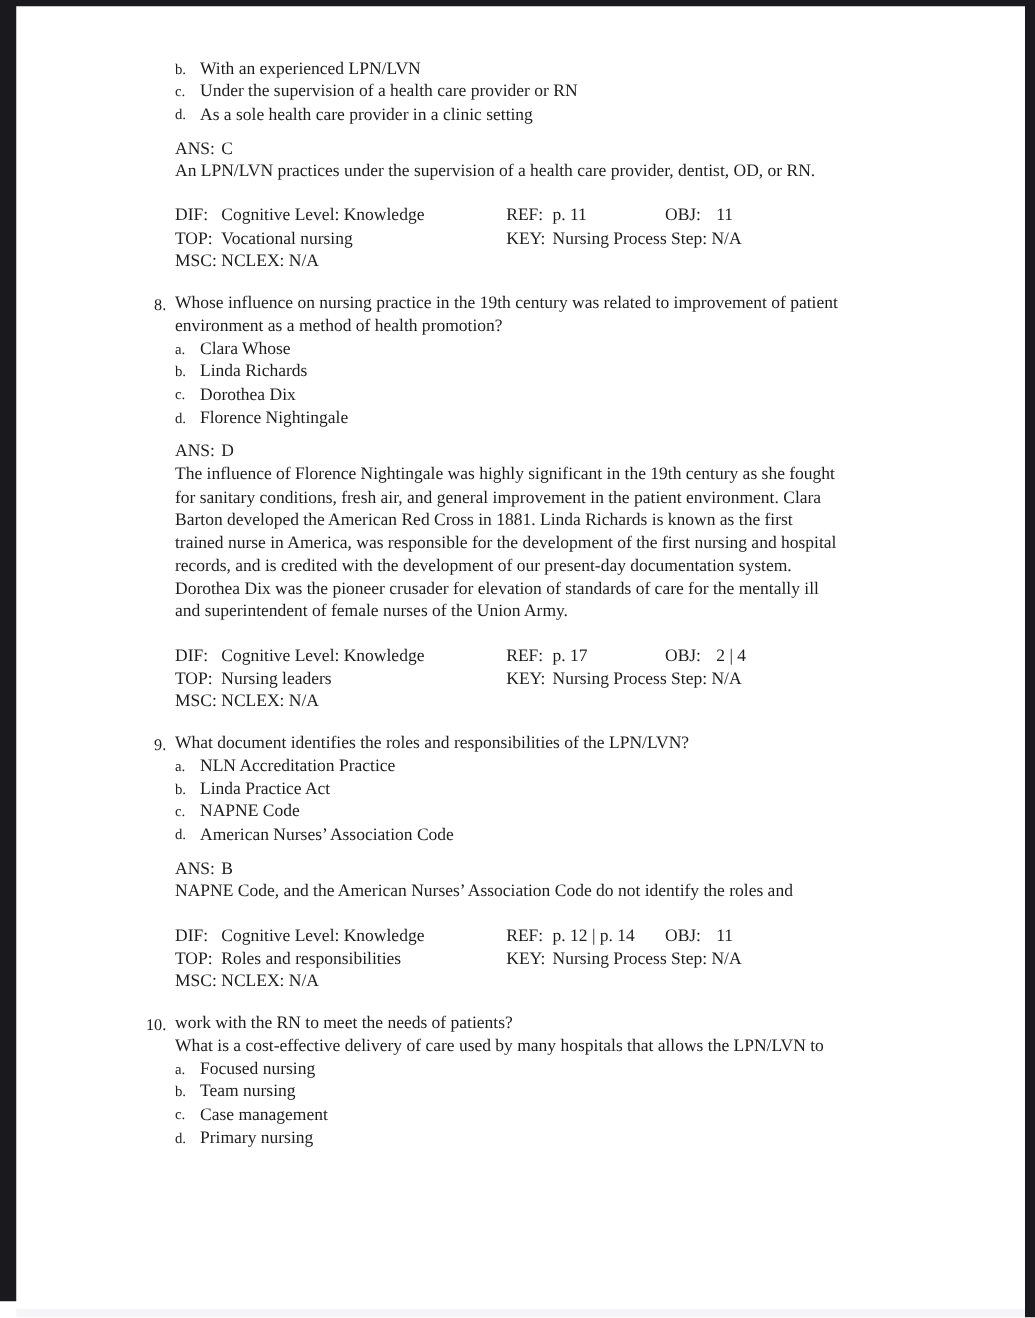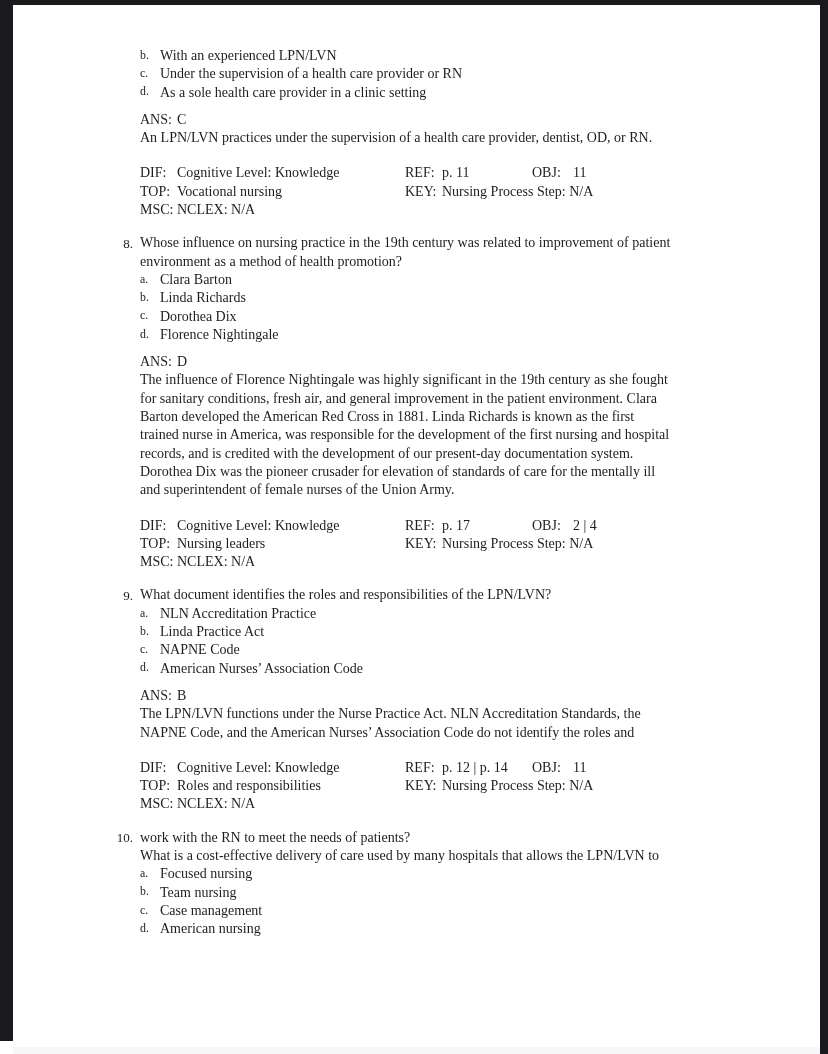--- a/index.html
+++ b/index.html
@@ -122,21 +122,21 @@
     </section>
 
     <section class="block">
       <div class="qhead">
         <span class="qnum">8.</span>
         <div class="line">Whose influence on nursing practice in the 19th century was related to improvement of patient</div>
         <div class="line">environment as a method of health promotion?</div>
       </div>
       <div class="opt">
         <span class="letter">a.</span>
-        <span class="otext">Clara Barton</span>
+        <span class="otext">Clara Whose</span>
       </div>
       <div class="opt">
         <span class="letter">b.</span>
         <span class="otext">Linda Richards</span>
       </div>
       <div class="opt">
         <span class="letter">c.</span>
         <span class="otext">Dorothea Dix</span>
       </div>
       <div class="opt">
@@ -188,21 +188,20 @@
         <span class="otext">NAPNE Code</span>
       </div>
       <div class="opt">
         <span class="letter">d.</span>
         <span class="otext">American Nurses’ Association Code</span>
       </div>
       <div class="ans-block">
         <div class="line">
           <span class="mlabel">ANS:</span><span>B</span>
         </div>
-        <div class="line">The LPN/LVN functions under the Nurse Practice Act. NLN Accreditation Standards, the</div>
         <div class="line">NAPNE Code, and the American Nurses’ Association Code do not identify the roles and</div>
       </div>
       <div class="meta">
         <div class="mrow">
           <span><span class="mlabel">DIF:</span><span>Cognitive Level: Knowledge</span></span>
           <span><span class="mlabel">REF:</span><span class="refval">p. 12 | p. 14</span><span class="mlabel objlabel">OBJ:</span><span>11</span></span>
         </div>
         <div class="mrow">
           <span><span class="mlabel">TOP:</span><span>Roles and responsibilities</span></span>
           <span><span class="mlabel">KEY:</span><span>Nursing Process Step: N/A</span></span>
@@ -226,18 +225,18 @@
       <div class="opt">
         <span class="letter">b.</span>
         <span class="otext">Team nursing</span>
       </div>
       <div class="opt">
         <span class="letter">c.</span>
         <span class="otext">Case management</span>
       </div>
       <div class="opt">
         <span class="letter">d.</span>
-        <span class="otext">American nursing</span>
+        <span class="otext">Primary nursing</span>
       </div>
     </section>
 
   </div>
 </div>
 
 </body></html>

